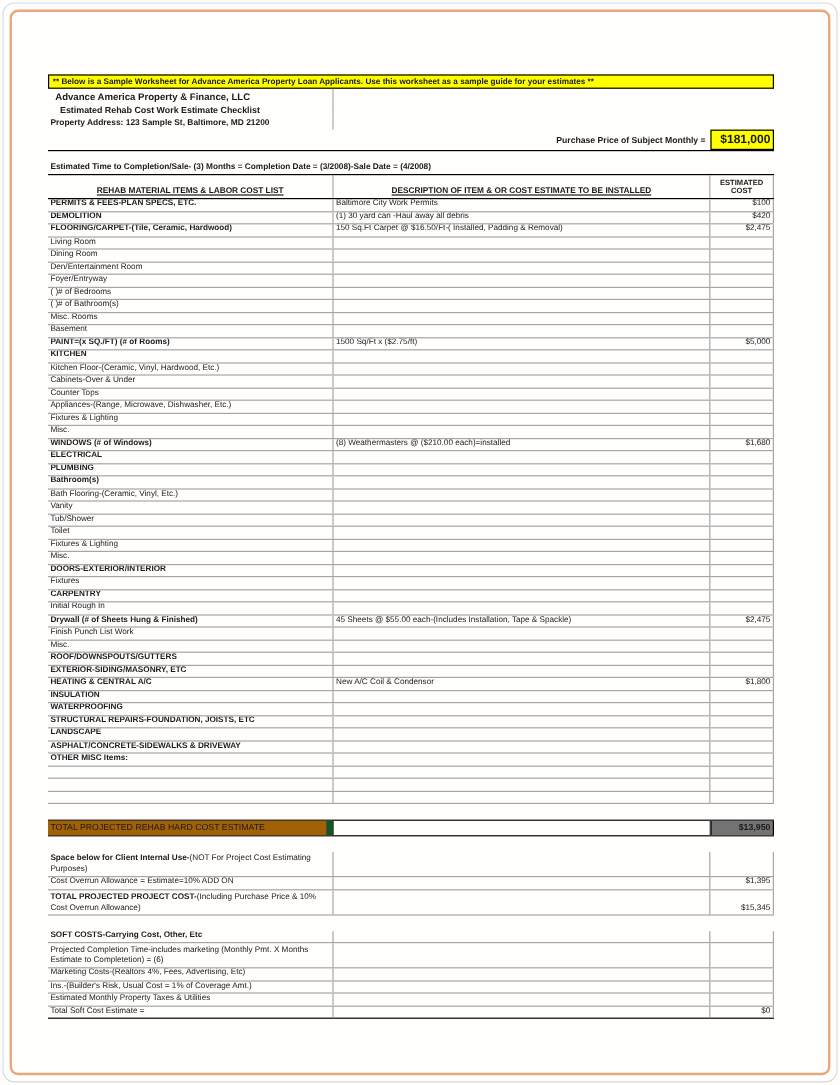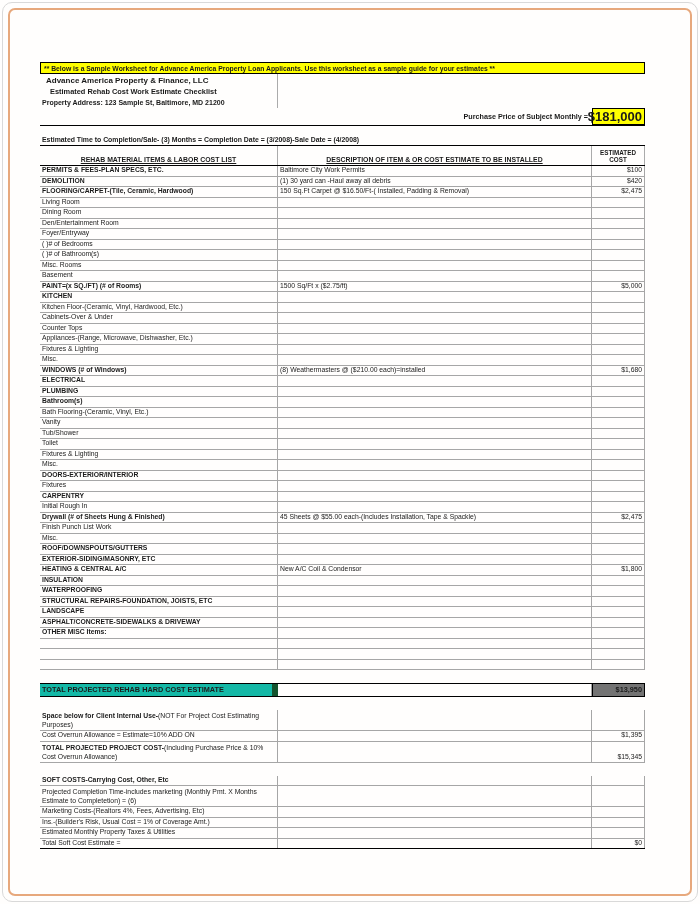--- a/index.html
+++ b/index.html
@@ -19,21 +19,21 @@
   .company-row{height:12px;gap:28px;}
   .company-row .left{font-weight:bold;font-size:8px;padding-left:6px;}
   .subtitle-row{height:11px;justify-content:space-between;}
   .subtitle-row .left{font-weight:bold;font-size:7.4px;padding-left:10px;}
   .address-row{height:11px;}
   .address-row .left{font-weight:bold;font-size:7px;padding-left:2px;}
 
   .pp-row{display:flex;height:18px;border-bottom:1px solid #000;box-sizing:border-box;}
   .pp-label{width:552px;display:flex;align-items:flex-end;justify-content:flex-end;
             font-weight:bold;font-size:7.2px;padding:0 4px 4px 0;box-sizing:border-box;}
-  .pp-value{width:53px;background:#ffff00;border:1px solid #000;font-weight:bold;font-size:13px;
+  .pp-value{width:53px;background:#ffff00;border:1px solid #000;font-weight:bold;font-size:10px;
             display:flex;align-items:center;justify-content:flex-end;padding:0 2px;box-sizing:border-box;}
 
   .gap8{height:8px;}
   .timeline-row{height:12px;display:flex;align-items:center;font-weight:bold;font-size:6.9px;
                 border-bottom:1px solid #000;padding-left:2px;box-sizing:border-box;}
 
   .thead{display:flex;height:20px;border-bottom:1px solid #000;box-sizing:border-box;}
   .thead .hc{box-sizing:border-box;display:flex;align-items:flex-end;justify-content:center;
              font-weight:bold;padding-bottom:2px;}
   .thead .hc1{width:238px;border-right:1px solid #ababab;font-size:6.9px;text-decoration:underline;}
@@ -49,21 +49,21 @@
            display:flex;align-items:center;white-space:nowrap;overflow:hidden;}
   .row .c3{width:53px;height:100%;border-right:1px solid #a6a6a6;padding:0 2px;box-sizing:border-box;
            display:flex;align-items:center;justify-content:flex-end;}
   .bold{font-weight:bold;}
   .row.tall{height:21px;}
   .row.tall .c1{white-space:normal;line-height:1.35;display:block;padding-top:1px;}
   .row.tall .c3{align-items:flex-end;padding-bottom:1px;}
   .row.spacer{height:13px;border-bottom:none;}
   .row.spacer .c1,.row.spacer .c2,.row.spacer .c3{border-right:none;}
   .row.total{height:14px;border-top:1px solid #000;border-bottom:1px solid #000;font-size:7.3px;}
-  .row.total .c1{background:#14b8a6;font-weight:bold;border-right:6px solid #14532d;}
+  .row.total .c1{background:#a16207;font-weight:normal;border-right:6px solid #14532d;}
   .row.total .c3{background:#737373;font-weight:bold;border-left:1px solid #000;border-right:1px solid #000;}
   .row.end{border-bottom:1px solid #000;}
 </style>
 </head>
 <body>
 
 <div class="canvas">
   <div class="outer-frame"></div>
   <div class="inner-frame"></div>
 

